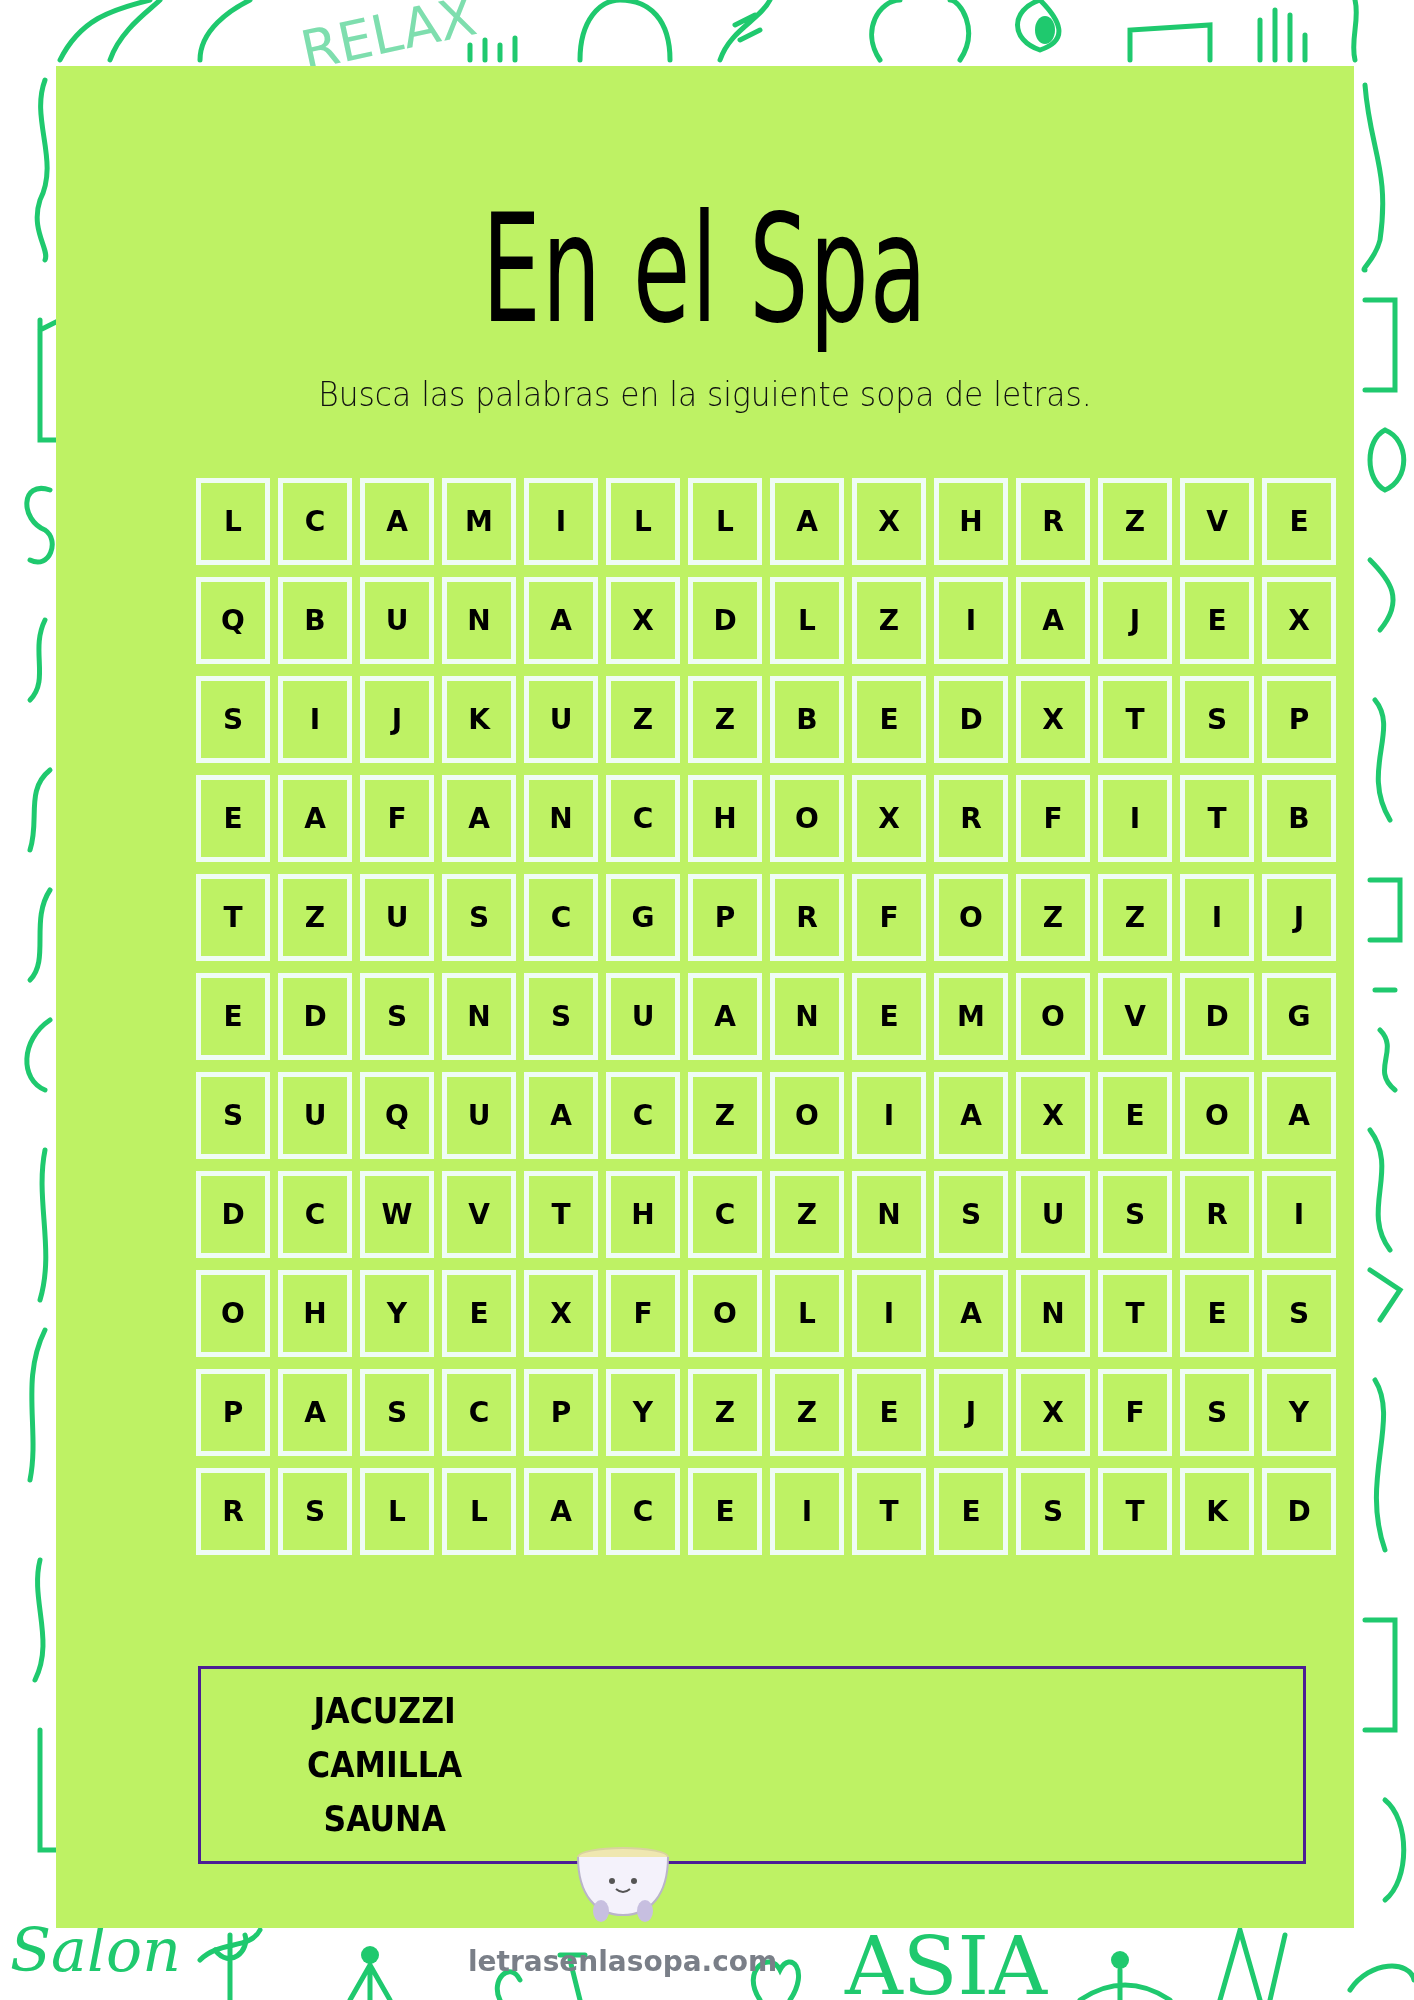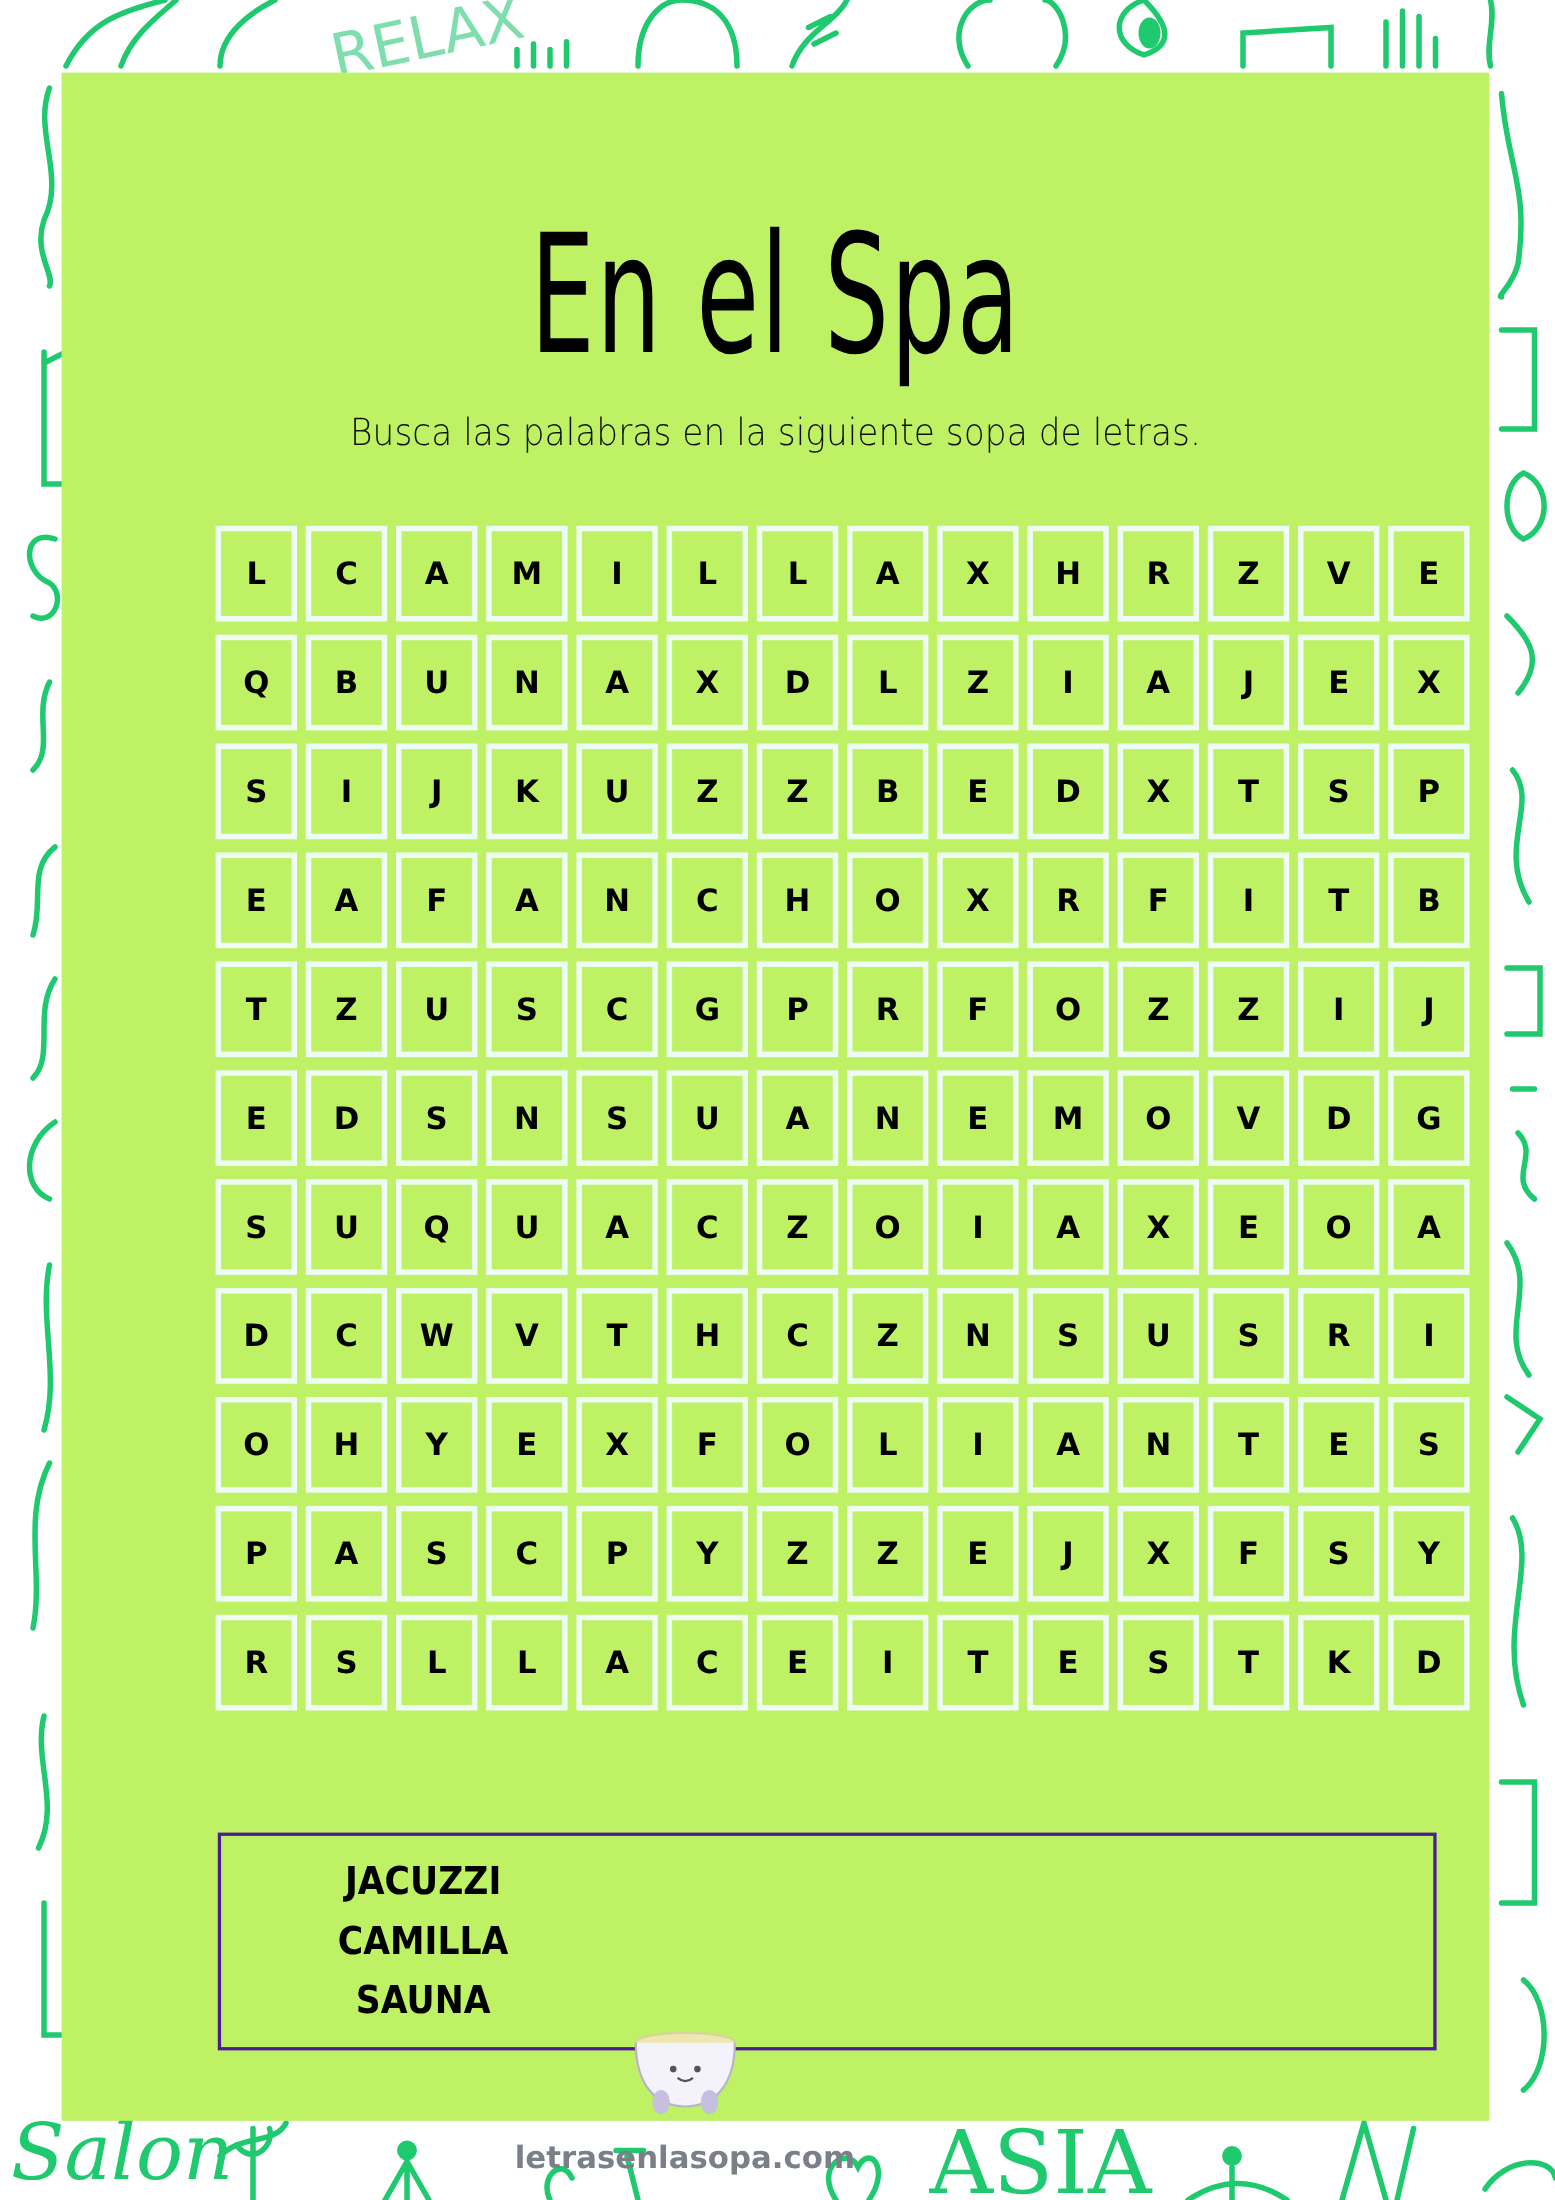--- a/index.html
+++ b/index.html
@@ -110,21 +110,21 @@
       <path d="M1350 1990 C1370 1960 1410 1960 1414 1980"></path>
     </g>
     <g fill="#1fc96e">
       <circle cx="370" cy="1955" r="9"></circle>
       <circle cx="1120" cy="1960" r="9"></circle>
       <ellipse cx="1045" cy="30" rx="10" ry="14"></ellipse>
     </g>
   </svg>
   <div class="deco" style="left:300px;top:2px;font-size:54px;font-family:'DejaVu Sans',sans-serif;transform:rotate(-12deg);color:#5fd69a;opacity:.8">RELAX</div>
   <div class="deco" style="left:845px;top:1920px;font-size:80px;font-family:'DejaVu Serif',serif">ASIA</div>
-  <div class="deco" style="left:10px;top:1915px;font-size:71px;font-family:'DejaVu Serif',serif;font-style:italic">Salon</div>
+  <div class="deco" style="left:10px;top:1915px;font-size:60px;font-family:'DejaVu Serif',serif;font-style:italic">Salon</div>
 </div>
 
 <div class="panel">
   <div class="title">En el Spa</div>
   <div class="subtitle">Busca las palabras en la siguiente sopa de letras.</div>
 
   <div class="grid" id="grid">
       <div class="cell">L</div>
       <div class="cell">C</div>
       <div class="cell">A</div>

